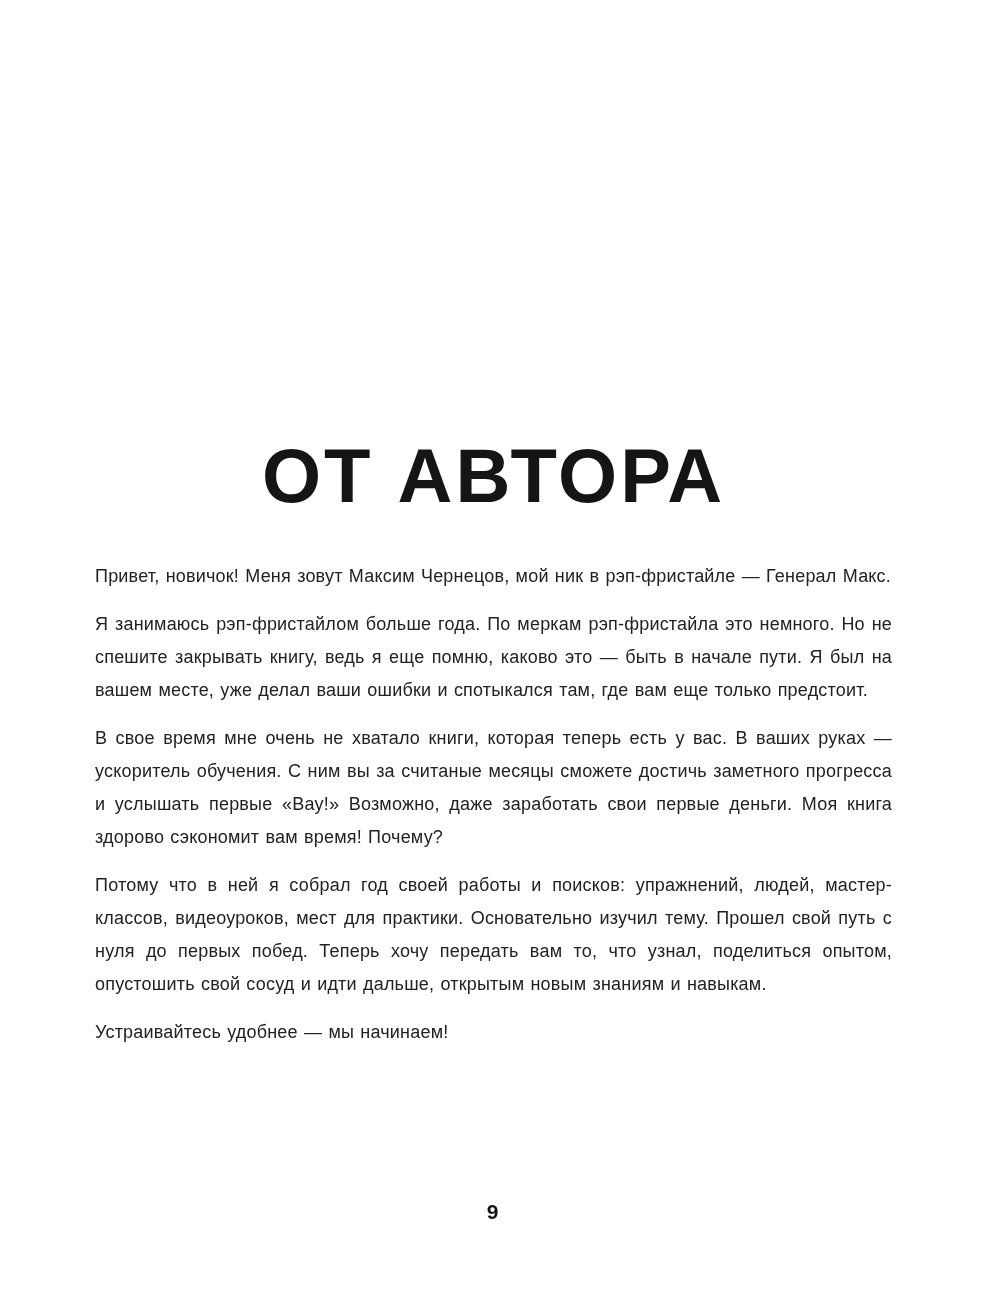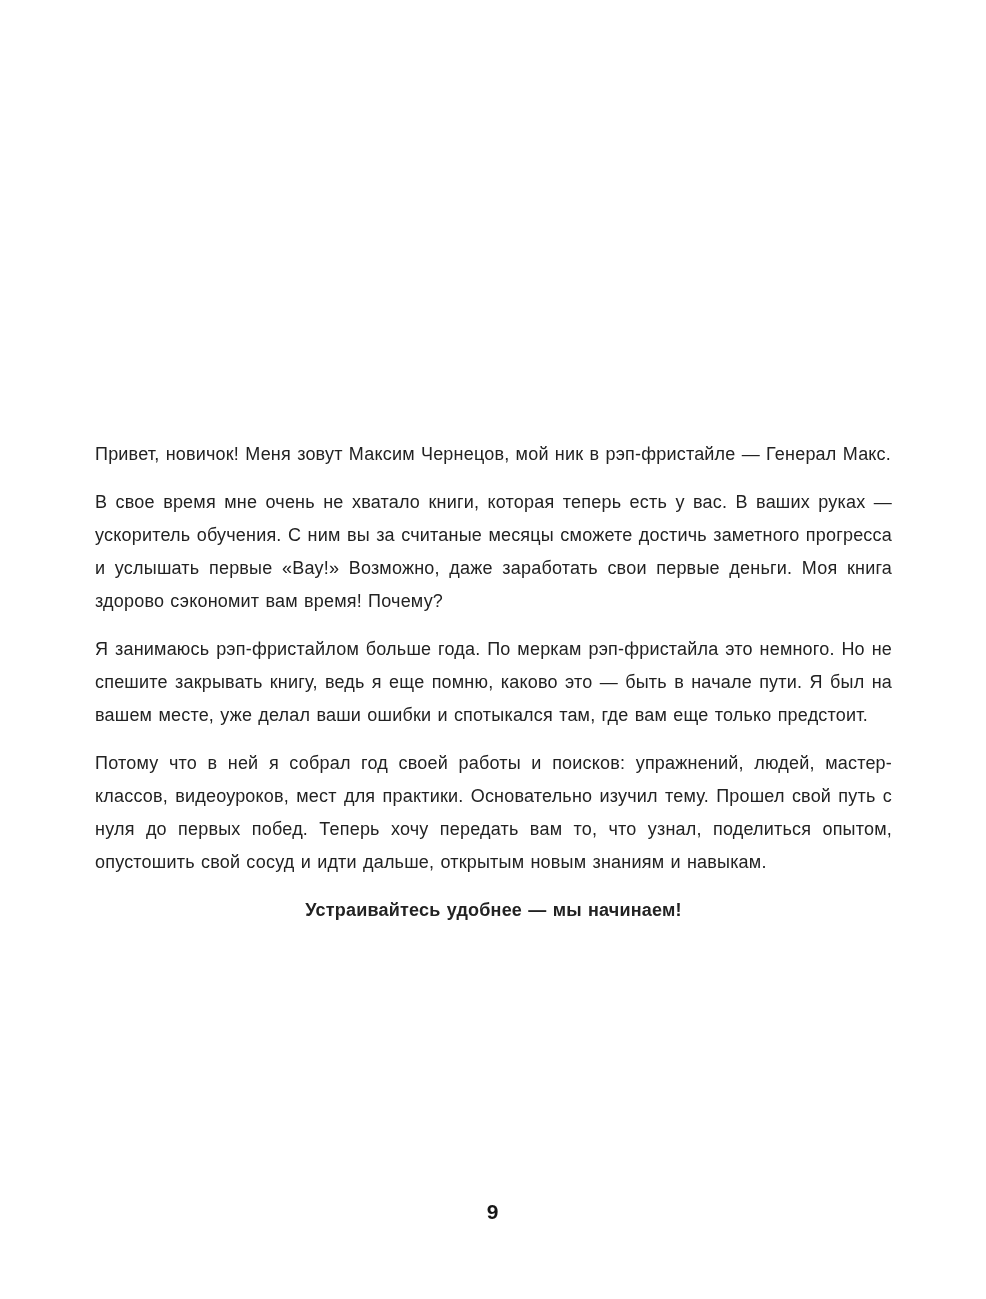--- a/index.html
+++ b/index.html
@@ -38,44 +38,44 @@
       font-size: 18px;
       line-height: 33px;
       text-align: justify;
       margin: 0 0 15px 0;
       color: #222222;
       letter-spacing: 0.2px;
       word-spacing: 1px;
     }
     .body-text p:last-child {
       margin-bottom: 12px;
-      text-align: center;
-      font-weight: bold;
+      text-align: left;
     }
     .page-number {
       position: absolute;
       left: 0;
       right: 0;
       top: 1200px;
       text-align: center;
       font-size: 21px;
       font-weight: 700;
       color: #151515;
       letter-spacing: 1px;
     }
   </style>
 </head>
 <body>
 
 <div class="page">
   <div class="content">
+    <h1 class="chapter-title">ОТ АВТОРА</h1>
 
     <div class="body-text">
       <p>Привет, новичок! Меня зовут Максим Чернецов, мой ник в рэп-фристайле — Генерал Макс.</p>
+      <p>Я занимаюсь рэп-фристайлом больше года. По меркам рэп-фристайла это немного. Но не спешите закрывать книгу, ведь я еще помню, каково это — быть в начале пути. Я был на вашем месте, уже делал ваши ошибки и спотыкался там, где вам еще только предстоит.</p>
       <p>В свое время мне очень не хватало книги, которая теперь есть у вас. В ваших руках — ускоритель обучения. С ним вы за считаные месяцы сможете достичь заметного прогресса и услышать первые «Вау!» Возможно, даже заработать свои первые деньги. Моя книга здорово сэкономит вам время! Почему?</p>
-      <p>Я занимаюсь рэп-фристайлом больше года. По меркам рэп-фристайла это немного. Но не спешите закрывать книгу, ведь я еще помню, каково это — быть в начале пути. Я был на вашем месте, уже делал ваши ошибки и спотыкался там, где вам еще только предстоит.</p>
       <p>Потому что в ней я собрал год своей работы и поисков: упражнений, людей, мастер-классов, видеоуроков, мест для практики. Основательно изучил тему. Прошел свой путь с нуля до первых побед. Теперь хочу передать вам то, что узнал, поделиться опытом, опустошить свой сосуд и идти дальше, открытым новым знаниям и навыкам.</p>
       <p>Устраивайтесь удобнее — мы начинаем!</p>
     </div>
   </div>
 
   <div class="page-number">9</div>
 </div>
 
 </body></html>

